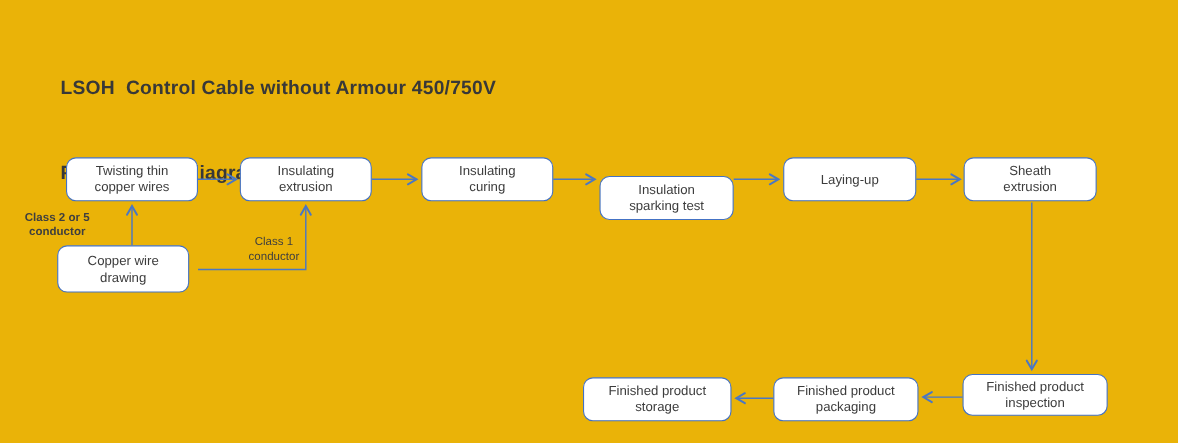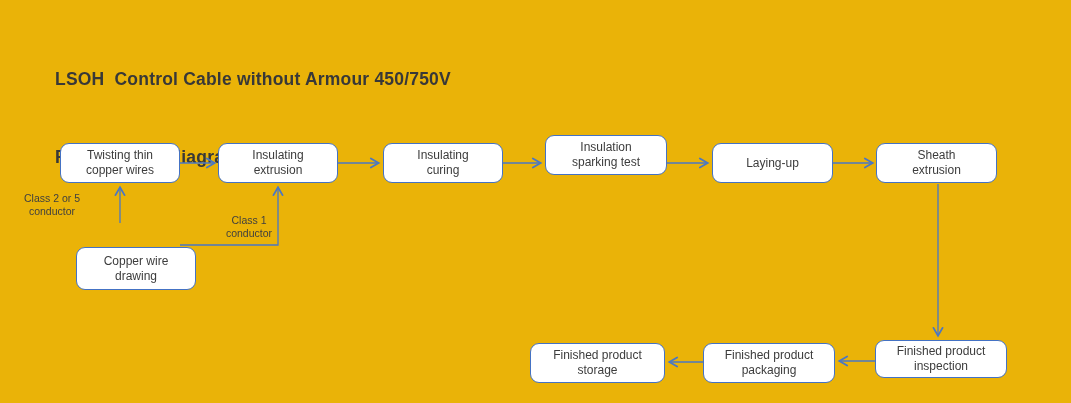--- a/index.html
+++ b/index.html
@@ -60,39 +60,39 @@
 
   <div class="node" style="left:60px;top:143px;width:120px;height:40px;">Twisting thin
 copper wires</div>
 
   <div class="node" style="left:218px;top:143px;width:120px;height:40px;">Insulating
 extrusion</div>
 
   <div class="node" style="left:383px;top:143px;width:120px;height:40px;">Insulating
 curing</div>
 
-  <div class="node" style="left:545px;top:135px;width:122px;height:40px;">Insulation
+  <div class="node" style="left:545px;top:160px;width:122px;height:40px;">Insulation
 sparking test</div>
 
   <div class="node" style="left:712px;top:143px;width:121px;height:40px;">Laying-up</div>
 
   <div class="node" style="left:876px;top:143px;width:121px;height:40px;">Sheath
 extrusion</div>
 
-  <div class="node" style="left:76px;top:223px;width:120px;height:43px;margin-top:24px;">Copper wire
+  <div class="node" style="left:52px;top:223px;width:120px;height:43px;">Copper wire
 drawing</div>
 
   <div class="node" style="left:875px;top:340px;width:132px;height:38px;">Finished product
 inspection</div>
 
   <div class="node" style="left:703px;top:343px;width:132px;height:40px;">Finished product
 packaging</div>
 
   <div class="node" style="left:530px;top:343px;width:135px;height:40px;">Finished product
 storage</div>
 
-  <div class="annot" style="left:14px;top:192px;width:76px;">Class 2 or 5
+  <div class="annot" style="left:14px;top:192px;width:76px;font-weight:bold;">Class 2 or 5
 conductor</div>
 
   <div class="annot" style="left:213px;top:214px;width:72px;">Class 1
 conductor</div>
 
 </div>
 
 </body></html>

